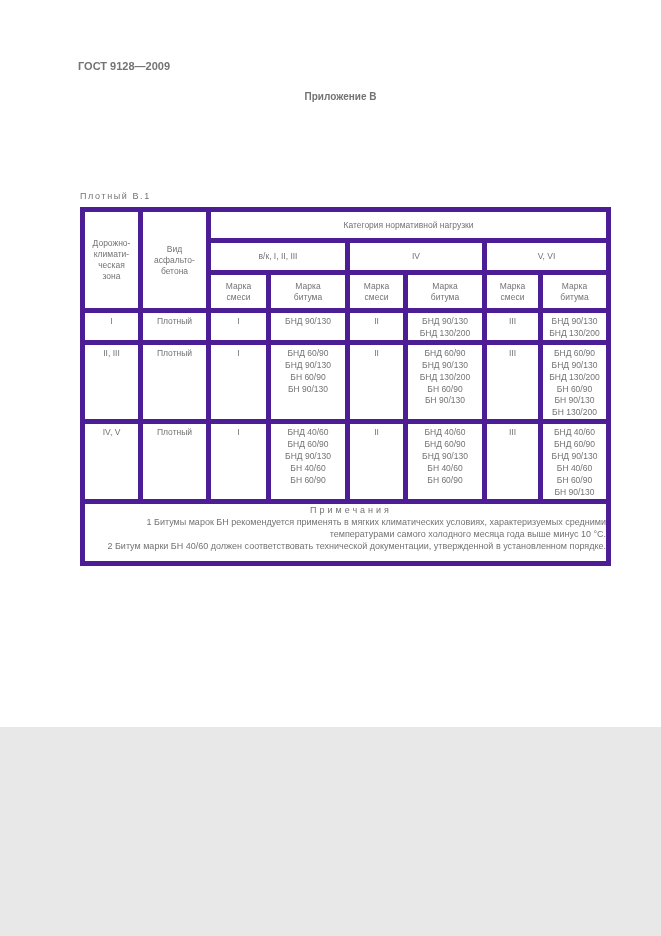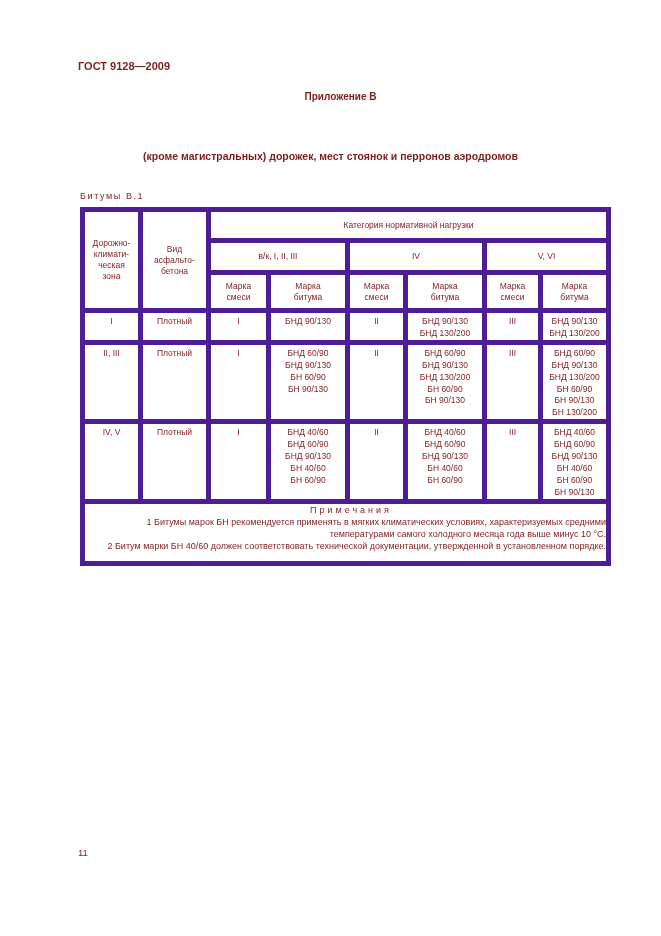--- a/index.html
+++ b/index.html
@@ -1,23 +1,23 @@
 <!DOCTYPE html>
 <html><head>
 <meta charset="utf-8">
 <style>
   * { box-sizing: border-box; }
   html, body { margin: 0; padding: 0; background: #e8e8e8; }
   .page {
     position: relative;
     width: 661px;
-    height: 936px;
+    height: 727px;
     background: #ffffff;
     font-family: "Liberation Sans", sans-serif;
-    color: #7f1d1d;
+    color: #737373;
     overflow: hidden;
   }
   .gost-num {
     position: absolute;
     left: 78px;
     top: 60px;
     font-size: 11px;
     font-weight: bold;
   }
   .appendix {
@@ -110,24 +110,23 @@
 
 <div class="page">
 
   <div class="gost-num">ГОСТ 9128—2009</div>
 
   <div class="appendix">
     <div>Приложение В</div>
   </div>
 
   <div class="doc-title">
-    <div>(кроме магистральных) дорожек, мест стоянок и перронов аэродромов</div>
   </div>
 
-  <div class="tbl-label">Битумы В.1</div>
+  <div class="tbl-label">Плотный В.1</div>
 
   <table class="main">
     <colgroup>
       <col style="width:58px">
       <col style="width:68px">
       <col style="width:60px">
       <col style="width:79px">
       <col style="width:58px">
       <col style="width:79px">
       <col style="width:56px">

